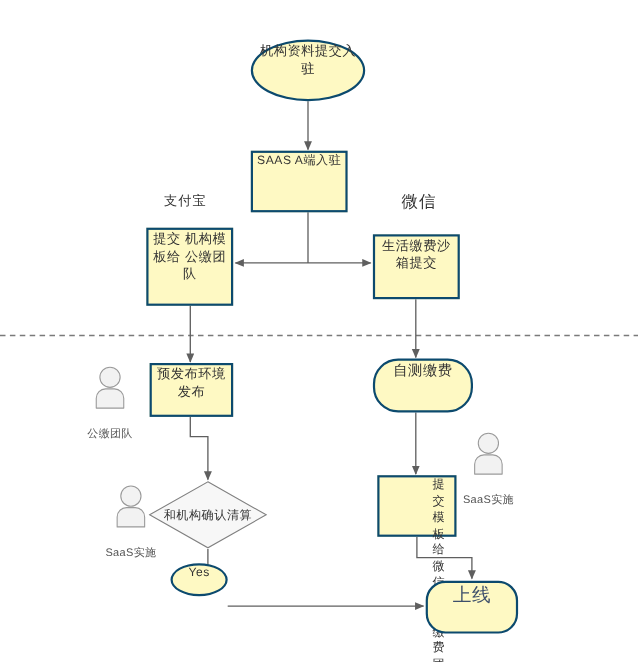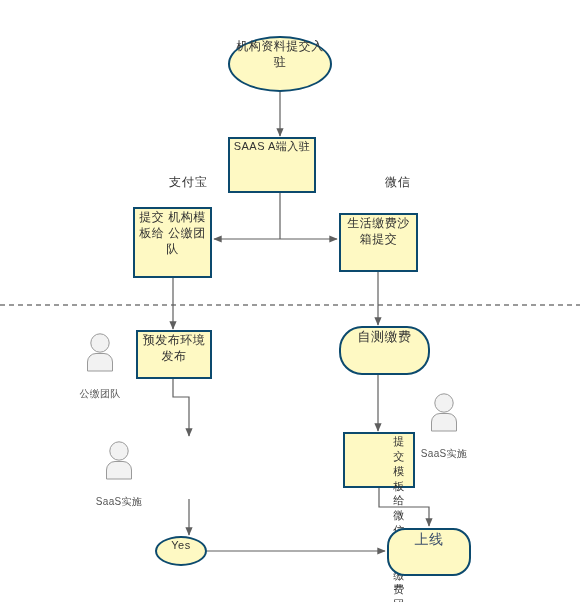--- a/index.html
+++ b/index.html
@@ -56,21 +56,20 @@
     text-align: center;
     color: #333333;
     letter-spacing: 0.5px;
     white-space: nowrap;
   }
   .swim-label {
     position: absolute;
     color: #333333;
     letter-spacing: 1px;
     white-space: nowrap;
-    margin-left: 20px;
   }
   .actor {
     position: absolute;
     width: 52px;
     text-align: center;
   }
   .actor-icon {
     display: block;
     margin: 0 auto;
   }
@@ -154,32 +153,38 @@
   </div>
 
   <div class="node node-rect" style="left:339px; top:326px; width:91px; height:49px; font-size:13px;border-radius:23px;">
     <span class="txt">自测缴费</span>
   </div>
 
   <div class="node node-rect" style="left:343px; top:432px; width:72px; height:56px; font-size:11px;padding-left:40px;">
     <span class="txt">提交模板给微信生活缴费团队审核</span>
   </div>
 
-
-  <div class="node node-ellipse" style="left:155px; top:536px; width:52px; height:30px; font-size:11px;">
+  <div class="diamond-wrap" style="left:135px; top:437px; width:108px; height:62px;">
+    <svg class="diamond-shape" viewBox="0 0 108 62" xmlns="http://www.w3.org/2000/svg" preserveAspectRatio="none">
+      <polygon points="54,1 107,31 54,61 1,31" fill="#f7f7f7" stroke="#808080" stroke-width="1"></polygon>
+    </svg>
+    <span class="diamond-label" style="font-size:11px;">和机构确认清算</span>
+  </div>
+
+  <div class="node node-ellipse" style="left:155px; top:512px; width:52px; height:30px; font-size:11px;">
     <span class="txt">Yes</span>
   </div>
 
-  <div class="node node-rounded" style="left:387px; top:528px; width:84px; height:48px; font-size:14px; color:#3d4f6b;">
+  <div class="node node-rounded" style="left:387px; top:528px; width:84px; height:48px; font-size:17px; color:#3d4f6b;">
     <span class="txt">上线</span>
   </div>
 
   <div class="swim-label" style="left:149px; top:174px; font-size:12px;">支付宝</div>
 
-  <div class="swim-label" style="left:365px; top:174px; font-size:12px;">微信</div>
+  <div class="swim-label" style="left:365px; top:174px; font-size:15px;">微信</div>
 
   <div class="actor" style="left:74px; top:332px;">
     <svg class="actor-icon" width="38" height="40" viewBox="0 0 38 40" xmlns="http://www.w3.org/2000/svg">
       <circle cx="19" cy="11" r="9.2" fill="#f2f2f2" stroke="#9a9a9a" stroke-width="1"></circle>
       <path d="M6.5,39 L6.5,30 A8.5,8.5 0 0 1 15,21.5 L23,21.5 A8.5,8.5 0 0 1 31.5,30 L31.5,39 Z" fill="#f2f2f2" stroke="#9a9a9a" stroke-width="1" stroke-linejoin="round"></path>
     </svg>
     <span class="actor-label">公缴团队</span>
   </div>
 
   <div class="actor" style="left:93px; top:440px;">

